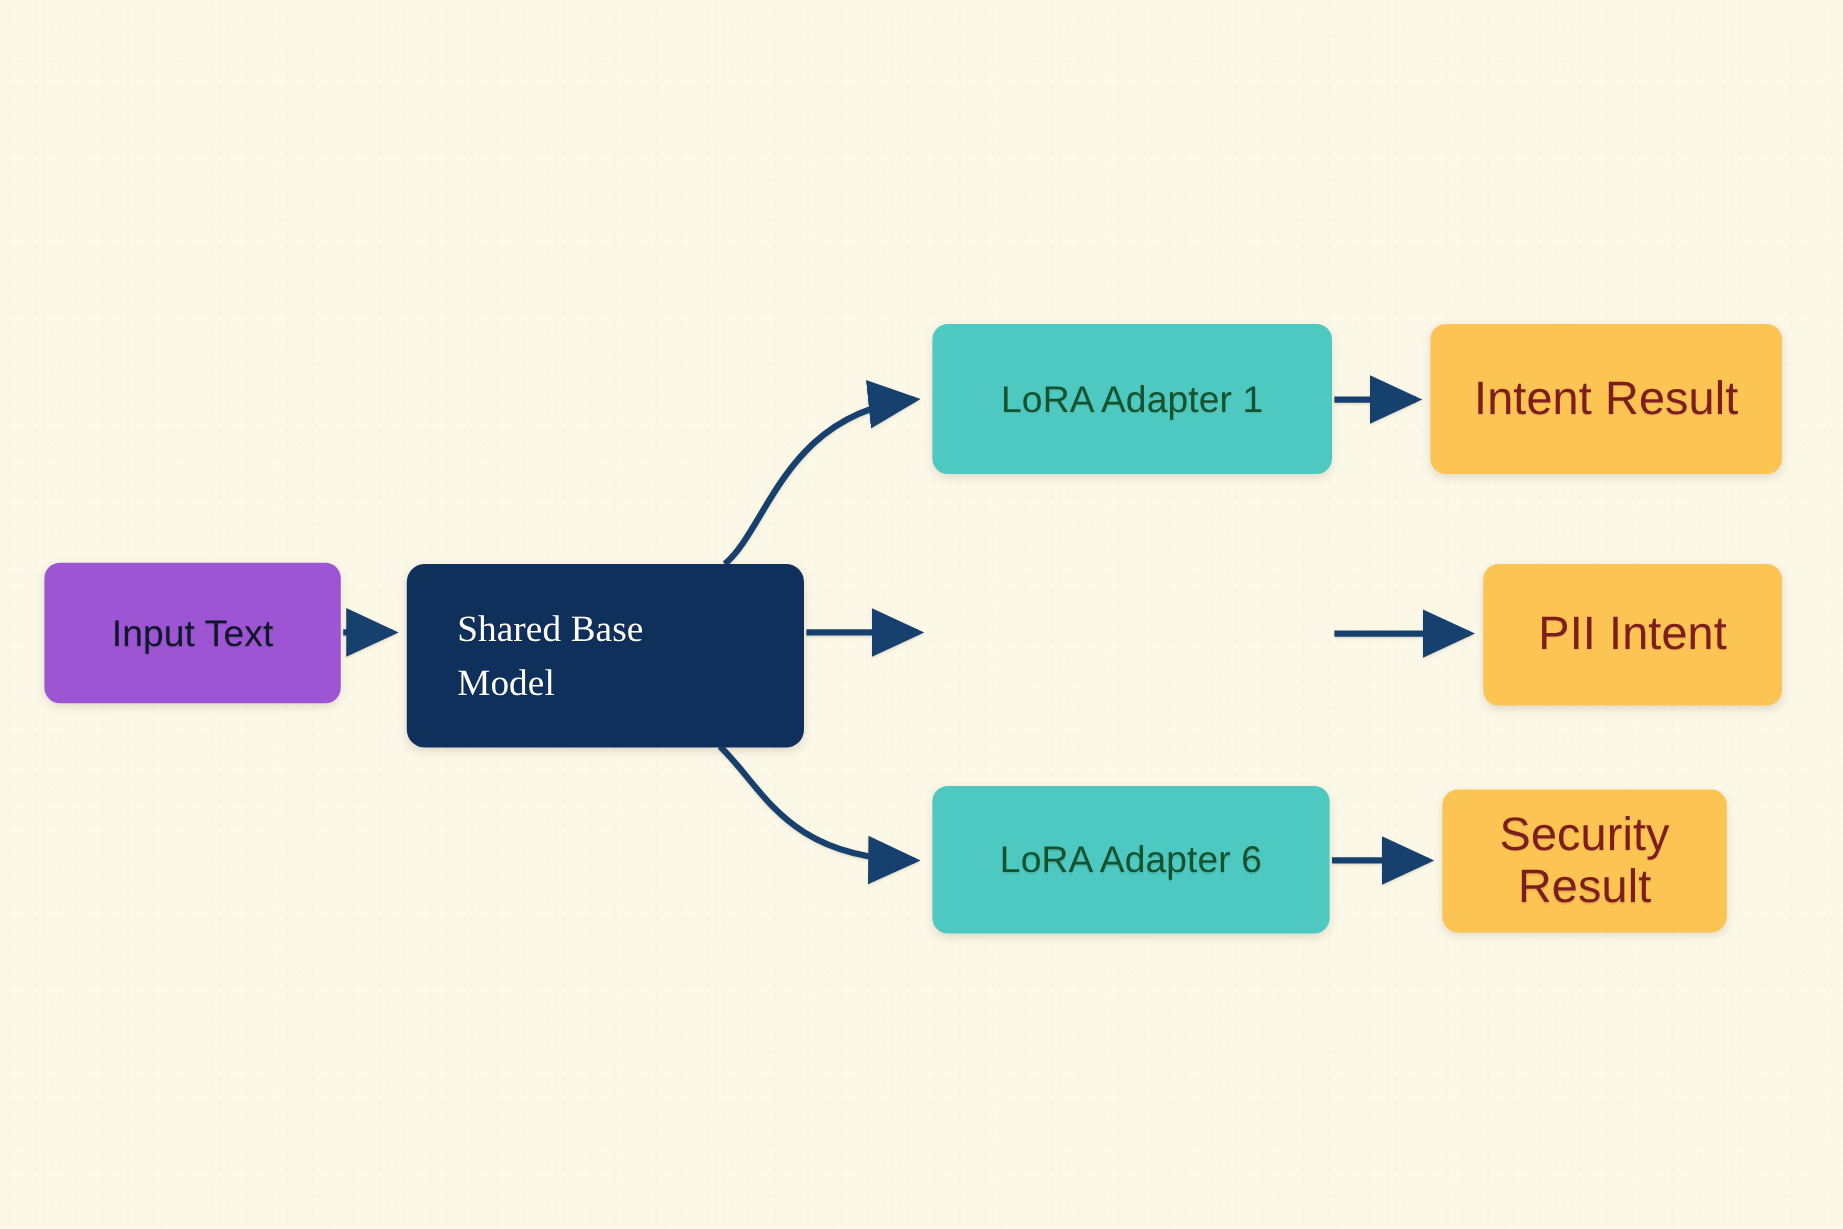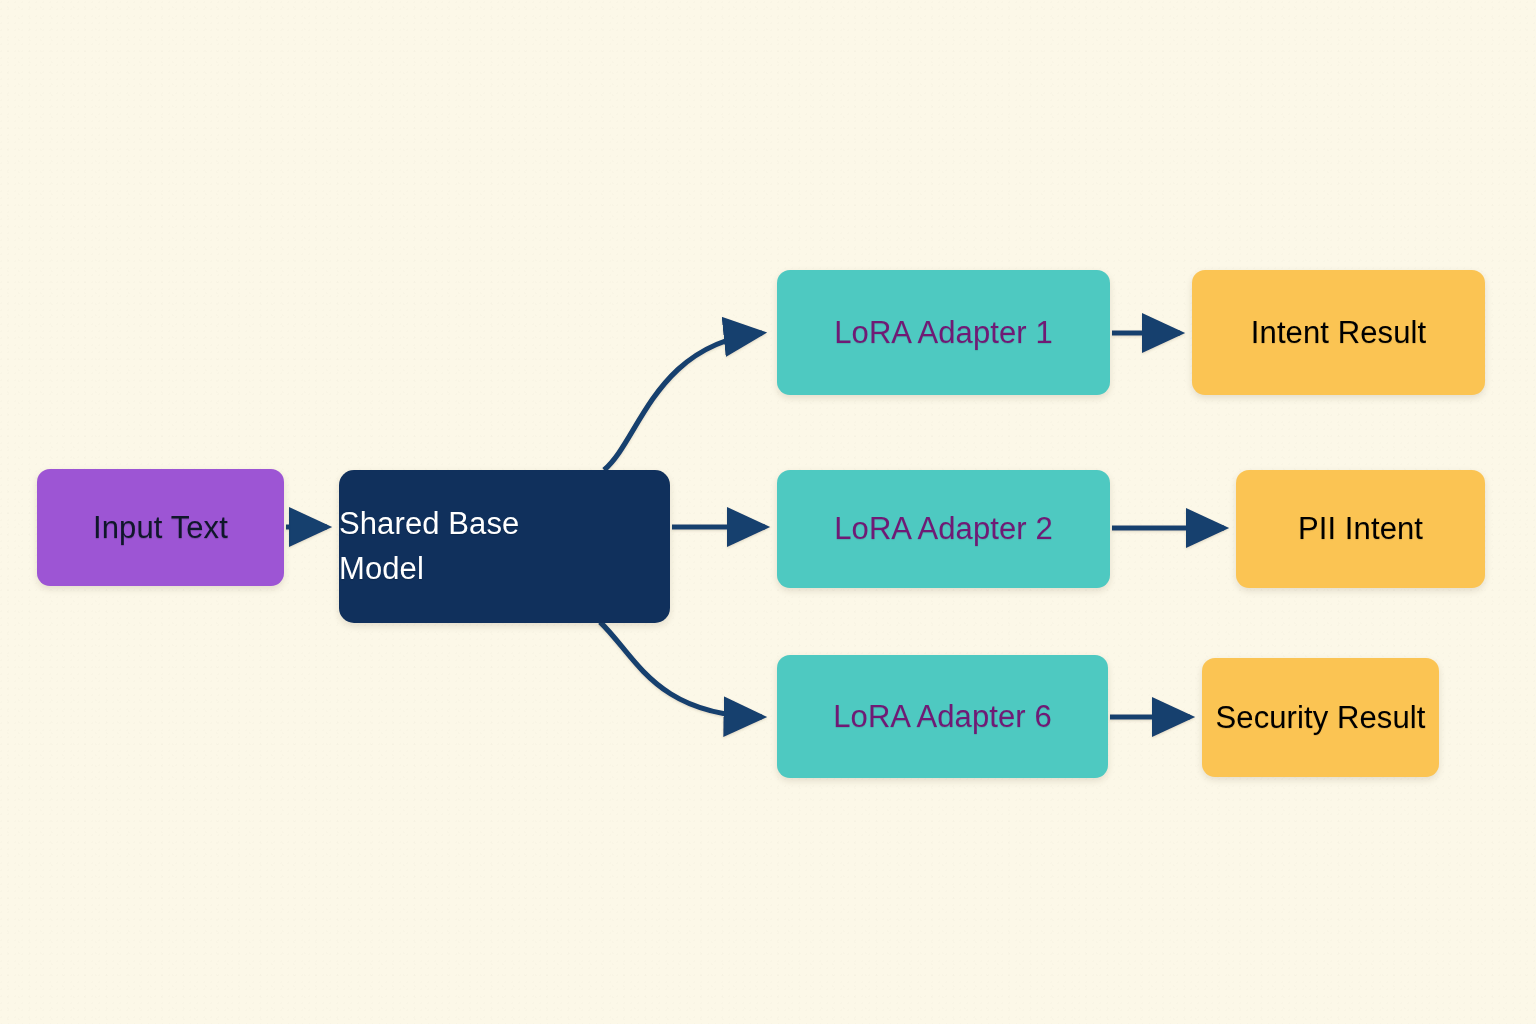--- a/index.html
+++ b/index.html
@@ -56,46 +56,48 @@
     border-radius: 13px;
   }
   .node-input .label {
     color: #0f172a;
     font-size: 31px;
     text-align: center;
   }
   .node-base {
     background: #10305c;
     border-radius: 15px;
+    padding-left: 42px;
     padding-right: 20px;
+    font-family: Liberation Serif, serif;
   }
   .node-base .label {
     color: #ffffff;
     font-size: 31px;
     text-align: left;
     line-height: 1.42;
     white-space: pre-line;
   }
   .node-adapter {
     background: #4ec9c1;
     border-radius: 13px;
   }
   .node-adapter .label {
-    color: #701a75;
+    color: #14532d;
     font-size: 31px;
     text-align: center;
     text-shadow: 0 1px 1px rgba(0,0,0,0.10);
   }
   .node-result {
     background: #fbc453;
     border-radius: 13px;
   }
   .node-result .label {
-    color: #000000;
-    font-size: 31px;
+    color: #7f1d1d;
+    font-size: 39px;
     text-align: center;
     text-shadow: 0 1px 1px rgba(0,0,0,0.10);
   }
 </style>
 </head>
 <body>
 
 <div id="canvas">
 
   <div id="grain"></div>
@@ -127,23 +129,20 @@
 
   <div class="node node-base" style="left:339px; top:470px; width:331px; height:153px;">
     <span class="label">Shared Base
 Model</span>
   </div>
 
   <div class="node node-adapter" style="left:777px; top:270px; width:333px; height:125px;">
     <span class="label">LoRA Adapter 1</span>
   </div>
 
-  <div class="node node-adapter" style="left:777px; top:470px; width:333px; height:118px;">
-    <span class="label">LoRA Adapter 2</span>
-  </div>
 
   <div class="node node-adapter" style="left:777px; top:655px; width:331px; height:123px;">
     <span class="label">LoRA Adapter 6</span>
   </div>
 
   <div class="node node-result" style="left:1192px; top:270px; width:293px; height:125px;">
     <span class="label">Intent Result</span>
   </div>
 
   <div class="node node-result" style="left:1236px; top:470px; width:249px; height:118px;">

